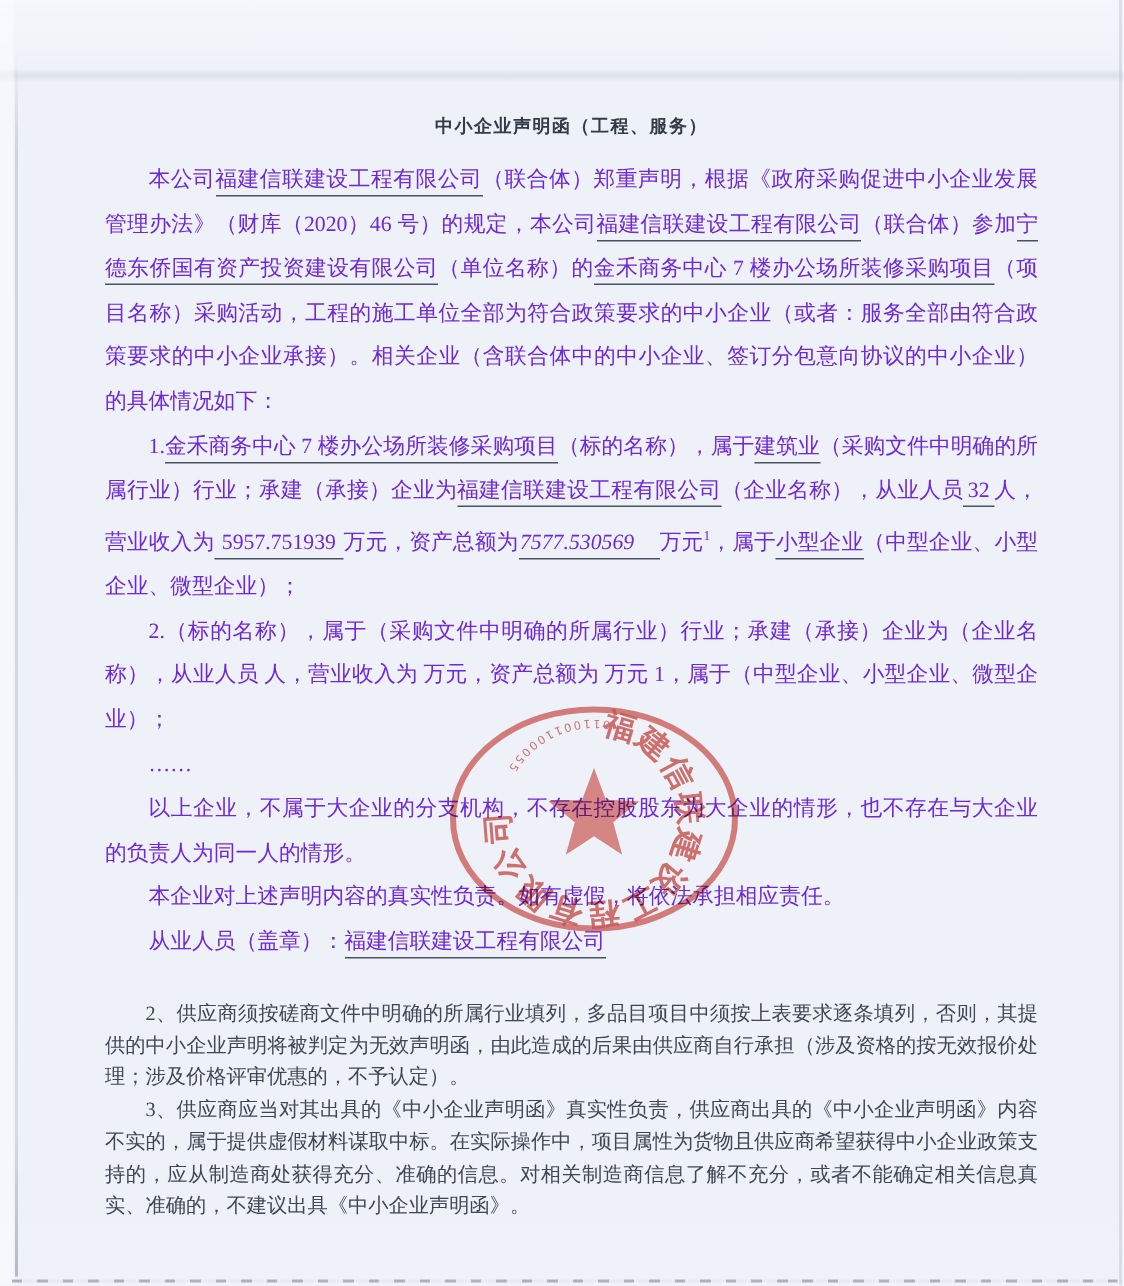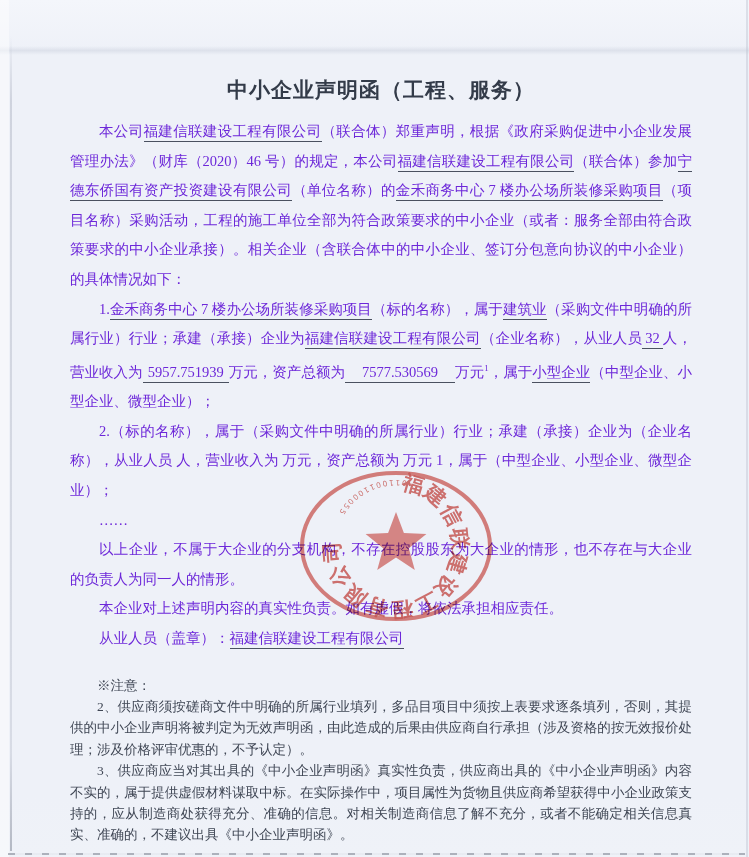--- a/index.html
+++ b/index.html
@@ -14,29 +14,29 @@
   .band-top { position:absolute; left:0; right:0; top:46px; height:9px;
     background:linear-gradient(180deg,rgba(208,213,225,0),rgba(205,210,223,.5),rgba(208,213,225,0)); }
   .edge-left { position:absolute; left:10px; top:36px; bottom:6px; width:2px;
     background:linear-gradient(180deg,rgba(185,190,203,0),rgba(182,187,201,.55) 8%,rgba(182,187,201,.4) 88%,rgba(140,146,160,.6)); }
   .edge-left-hl { position:absolute; left:0; top:0; bottom:0; width:9px; background:rgba(255,255,255,.45); }
   .edge-right { position:absolute; right:1px; top:0; bottom:0; width:2px; background:rgba(186,191,204,.4); }
   .edge-bottom { position:absolute; left:8px; right:4px; bottom:2px; height:2px;
     background:repeating-linear-gradient(90deg,rgba(118,124,138,.55) 0 7px,rgba(118,124,138,.06) 7px 17px); }
 
   .doc { position:absolute; left:70px; top:76px; width:622px; }
-  .title { font-size:21px; font-weight:bold; text-align:center; letter-spacing:1px;
+  .title { font-size:12px; font-weight:bold; text-align:center; letter-spacing:1px;
     color:#333b49; margin:0 0 13px 0; }
   .body-p { margin:0; font-size:14.5px; line-height:29.6px; text-align:justify;
     text-indent:2em; color:#6d28d9; }
   .no-justify { text-align:left; }
   .ub { border-bottom:1px solid #4a5160; padding-bottom:2px; }
   .pad-s { padding-left:3px; padding-right:3px;margin-top:16px; }
   .pad-m { padding-left:5px; padding-right:5px; }
-  .pad-w { padding-left:17px; padding-right:17px; }
+  .pad-w { padding-left:1px; padding-right:17px;font-style:italic; }
   .pad-date { padding-left:15px; padding-right:9px; }
   sup.fn { font-size:9px; }
   .notes { margin-top:21px; }
   .note-p { margin:0; font-size:13.5px; line-height:21.4px; text-align:justify;
     text-indent:2em; color:#3f4654; }
   .stamp-wrap { position:absolute; left:296px; top:468px; width:200px; height:160px;
     mix-blend-mode:multiply; opacity:.9; }
 </style>
 </head>
 <body>
@@ -61,21 +61,20 @@
   <p class="body-p no-justify">……</p>
 
   <p class="body-p">以上企业，不属于大企业的分支机构，不存在控股股东为大企业的情形，也不存在与大企业的负责人为同一人的情形。</p>
 
   <p class="body-p no-justify">本企业对上述声明内容的真实性负责。如有虚假，将依法承担相应责任。</p>
 
   <p class="body-p no-justify"><span>从业人员（盖章）：</span><span class="ub">福建信联建设工程有限公司</span></p>
 
 
   <div class="notes">
-    <p class="note-p no-justify">※注意：</p>
     <p class="note-p">2、供应商须按磋商文件中明确的所属行业填列，多品目项目中须按上表要求逐条填列，否则，其提供的中小企业声明将被判定为无效声明函，由此造成的后果由供应商自行承担（涉及资格的按无效报价处理；涉及价格评审优惠的，不予认定）。</p>
     <p class="note-p">3、供应商应当对其出具的《中小企业声明函》真实性负责，供应商出具的《中小企业声明函》内容不实的，属于提供虚假材料谋取中标。在实际操作中，项目属性为货物且供应商希望获得中小企业政策支持的，应从制造商处获得充分、准确的信息。对相关制造商信息了解不充分，或者不能确定相关信息真实、准确的，不建议出具《中小企业声明函》。</p>
   </div>
 
 </div>
 
 <div class="stamp-wrap">
   <svg width="200" height="160" viewBox="0 0 200 160" xmlns="http://www.w3.org/2000/svg">
     <ellipse cx="100" cy="78" rx="94" ry="73" fill="none" stroke="#d4524b" stroke-width="4" opacity="0.8"></ellipse>
     <polygon points="100,44 107.9,65.1 130.4,66.1 112.8,80.2 118.8,101.9 100,89.5 81.2,101.9 87.2,80.2 69.6,66.1 92.1,65.1" fill="#d7564e" opacity="0.75"></polygon>

